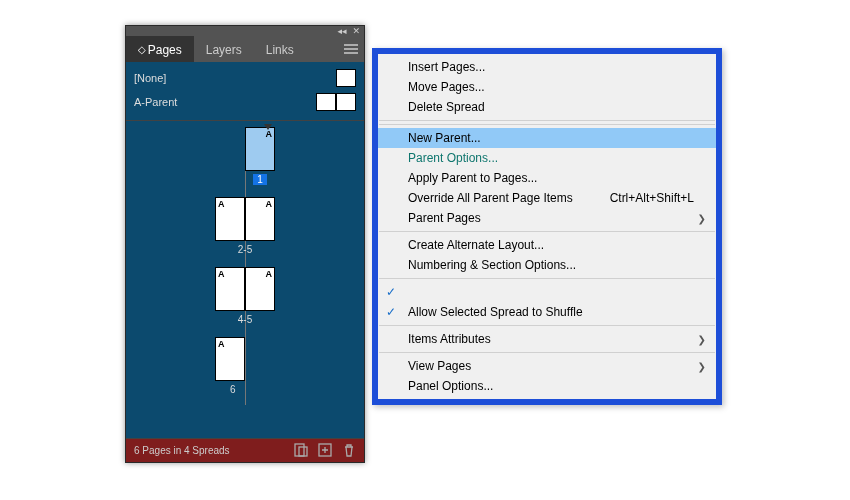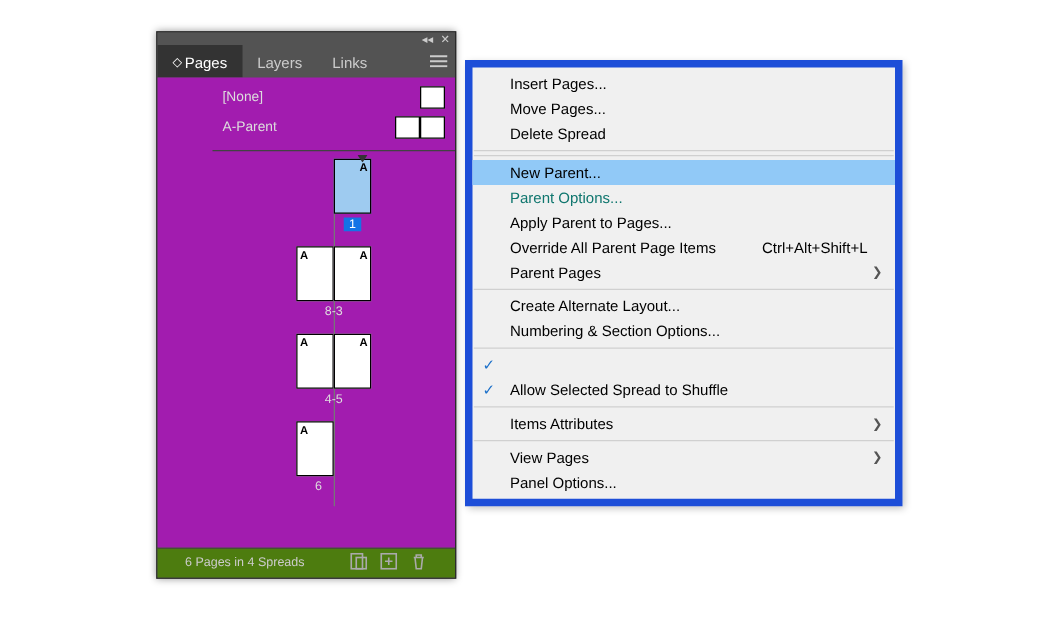--- a/index.html
+++ b/index.html
@@ -16,21 +16,21 @@
   .tabs { height: 26px; display: flex; align-items: stretch; background:#535353; }
   .tab {
     padding: 0 12px; display:flex; align-items:center; color:#ccc; font-size:12px;
     border-top:1px solid transparent;
   }
   .tab.active { background:#333; color:#fff; }
   .tab .arrows { font-size:10px; margin-right:4px; letter-spacing:-2px; }
   .flyout-btn { margin-left:auto; width:26px; display:flex; align-items:center; justify-content:center; color:#ccc; }
   .flyout-btn svg { width:14px; height:10px; }
 
-  .panel-body { flex:1; background:#a21caf; overflow:hidden; position:relative;padding-left:44px; }
+  .panel-body { flex:1; background:#0c4a6e; overflow:hidden; position:relative; }
   .masters { border-bottom:1px solid #424242; padding:4px 0 6px 0; }
   .master-row { display:flex; align-items:center; height:24px; padding:0 8px; color:#ddd; font-size:11px;}
   .master-thumb { margin-left:auto; display:flex; gap:0; }
   .thumb { background:#fff; border:1px solid #000; }
   .thumb.single { width:20px; height:18px; }
   .thumb.half { width:20px; height:18px; }
 
   .pages-area { position:relative; height:290px; }
   .spine { position:absolute; left:50%; top:6px; bottom:6px; width:1px; background:#777; }
   .spread { position:absolute; left:50%; transform:translateX(-50%); display:flex; flex-direction:column; align-items:center; }
@@ -40,21 +40,21 @@
     font-size:9px; font-weight:bold; color:#000;
   }
   .page .pl { position:absolute; top:1px; } 
   .page .pl.left { left:2px; } .page .pl.right { right:2px; }
   .page.sel { background:#9ecbf0; }
   .caret { position:absolute; top:-6px; width:8px; height:6px; } .caret.right { right:2px; }
   .caret svg polygon{ fill:#333; }
   .pgnum { color:#ddd; font-size:10px; margin-top:3px; }
   .pgnum.sel { background:#1473e6; color:#fff; padding:0 4px; }
 
-  .panel-footer { height:24px; background:#4d7c0f; border-top:1px solid #424242; display:flex; align-items:center; padding:0 22px; gap:0; color:#ccc; font-size:10px;}
+  .panel-footer { height:24px; background:#7f1d1d; border-top:1px solid #424242; display:flex; align-items:center; padding:0 8px; gap:0; color:#ccc; font-size:10px;}
   .footer-icons { margin-left:auto; display:flex; gap:10px; }
   .footer-icons svg { width:14px; height:14px; fill:none; stroke:#aaa; stroke-width:1.3; }
 
   
   .menu {
     position:absolute; top:48px; left:372px; width:350px;
     background:#f0f0f0; border:6px solid #1d4ed8; box-shadow:2px 2px 6px rgba(0,0,0,.25);
     padding:3px 0;
   }
   .mi {
@@ -127,21 +127,21 @@
 
       <div class="spread" style="top:76px;">
         <div class="row">
           <div class="page">
               <span class="pl left">A</span>
             </div>
           <div class="page">
               <span class="pl right">A</span>
             </div>
         </div>
-        <div class="pgnum">8-3</div>
+        <div class="pgnum">2-5</div>
       </div>
 
       <div class="spread" style="top:146px;">
         <div class="row">
           <div class="page">
               <span class="pl left">A</span>
             </div>
           <div class="page">
               <span class="pl right">A</span>
             </div>

